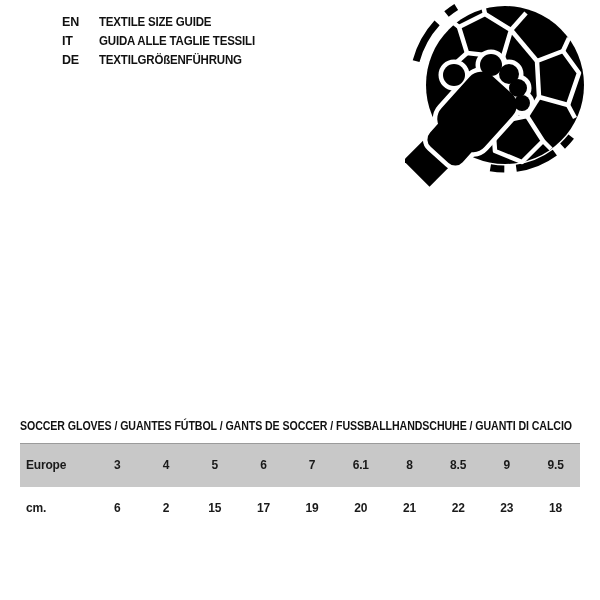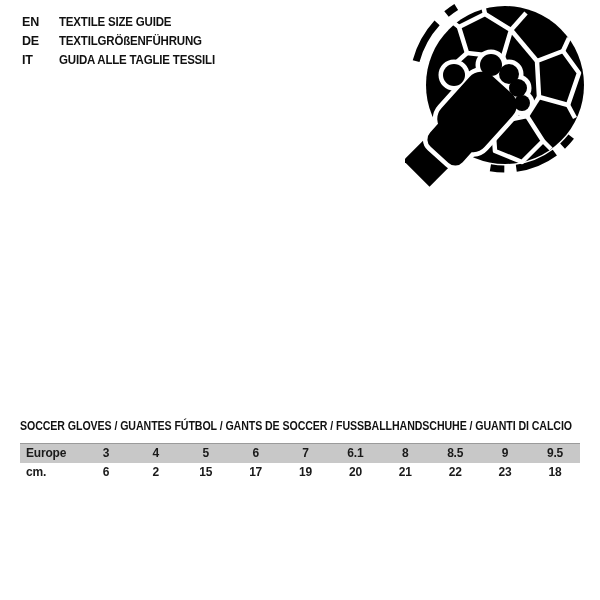--- a/index.html
+++ b/index.html
@@ -4,21 +4,21 @@
 <style>
   html,body { margin:0; padding:0; background:#ffffff; }
   .canvas {
     position:relative; width:600px; height:600px; overflow:hidden;
     background:#ffffff; color:#111;
     font-family:"Liberation Sans", sans-serif;
   }
 
   
   .lang-list { position:absolute; left:22px; top:13px; }
-  .lang-row { height:19px; line-height:19px; white-space:nowrap; }
+  .lang-row { height:19px; line-height:19px; white-space:nowrap;margin-left:40px; }
   .lang-code {
     display:inline-block; width:37px; vertical-align:top;
     font-size:12.5px; font-weight:700; letter-spacing:-0.2px;
   }
   .lang-label {
     display:inline-block; vertical-align:top;
     font-size:12.5px; font-weight:700; letter-spacing:-0.2px;
     transform:scaleX(0.92); transform-origin:0 0; white-space:nowrap;
   }
 
@@ -30,40 +30,40 @@
     position:absolute; left:20px; top:419px;
     font-size:12.5px; font-weight:700; letter-spacing:-0.1px;
     transform:scaleX(0.85); transform-origin:0 0; white-space:nowrap;
   }
   .size-table {
     position:absolute; left:20px; top:443px; width:560px;
     border-collapse:collapse; table-layout:fixed;
     font-size:12px; font-weight:700; color:#1a1a1a;
   }
   .size-table td {
-    height:19px; padding:0; line-height:19px;
+    height:19px; padding:12px; line-height:19px;
     text-align:center; vertical-align:middle; letter-spacing:-0.2px;
   }
   .size-table td.lbl { width:55px; text-align:left; padding-left:6px; }
   .row-europe td { border-top:1px solid #9b9b9b; }
 </style>
 </head>
 <body>
 
 <div class="canvas">
 
   <div class="lang-list">
     <div class="lang-row">
       <span class="lang-code">EN</span><span class="lang-label">TEXTILE SIZE GUIDE</span>
     </div>
     <div class="lang-row">
-      <span class="lang-code">DE</span><span class="lang-label">TEXTILGRÖßENFÜHRUNG</span>
+      <span class="lang-code">IT</span><span class="lang-label">GUIDA ALLE TAGLIE TESSILI</span>
     </div>
     <div class="lang-row">
-      <span class="lang-code">IT</span><span class="lang-label">GUIDA ALLE TAGLIE TESSILI</span>
+      <span class="lang-code">DE</span><span class="lang-label">TEXTILGRÖßENFÜHRUNG</span>
     </div>
   </div>
 
   <svg class="glove-icon" width="195" height="205" viewBox="0 0 195 205" aria-hidden="true">
 
     <path d="M 11.1 64.2 A 92 92 0 0 1 61.1 4.6" fill="none" stroke="#000" stroke-width="7" stroke-dasharray="44 13 12 200"></path>
     <path d="M 85.4 170.7 A 84 84 0 0 0 166.2 139.7" fill="none" stroke="#000" stroke-width="7" stroke-dasharray="14 12 42 10 14 200"></path>
 
     <circle cx="100" cy="88" r="79" fill="#000"></circle>
     <g fill="none" stroke="#fff" stroke-width="4.5" stroke-linejoin="round">

